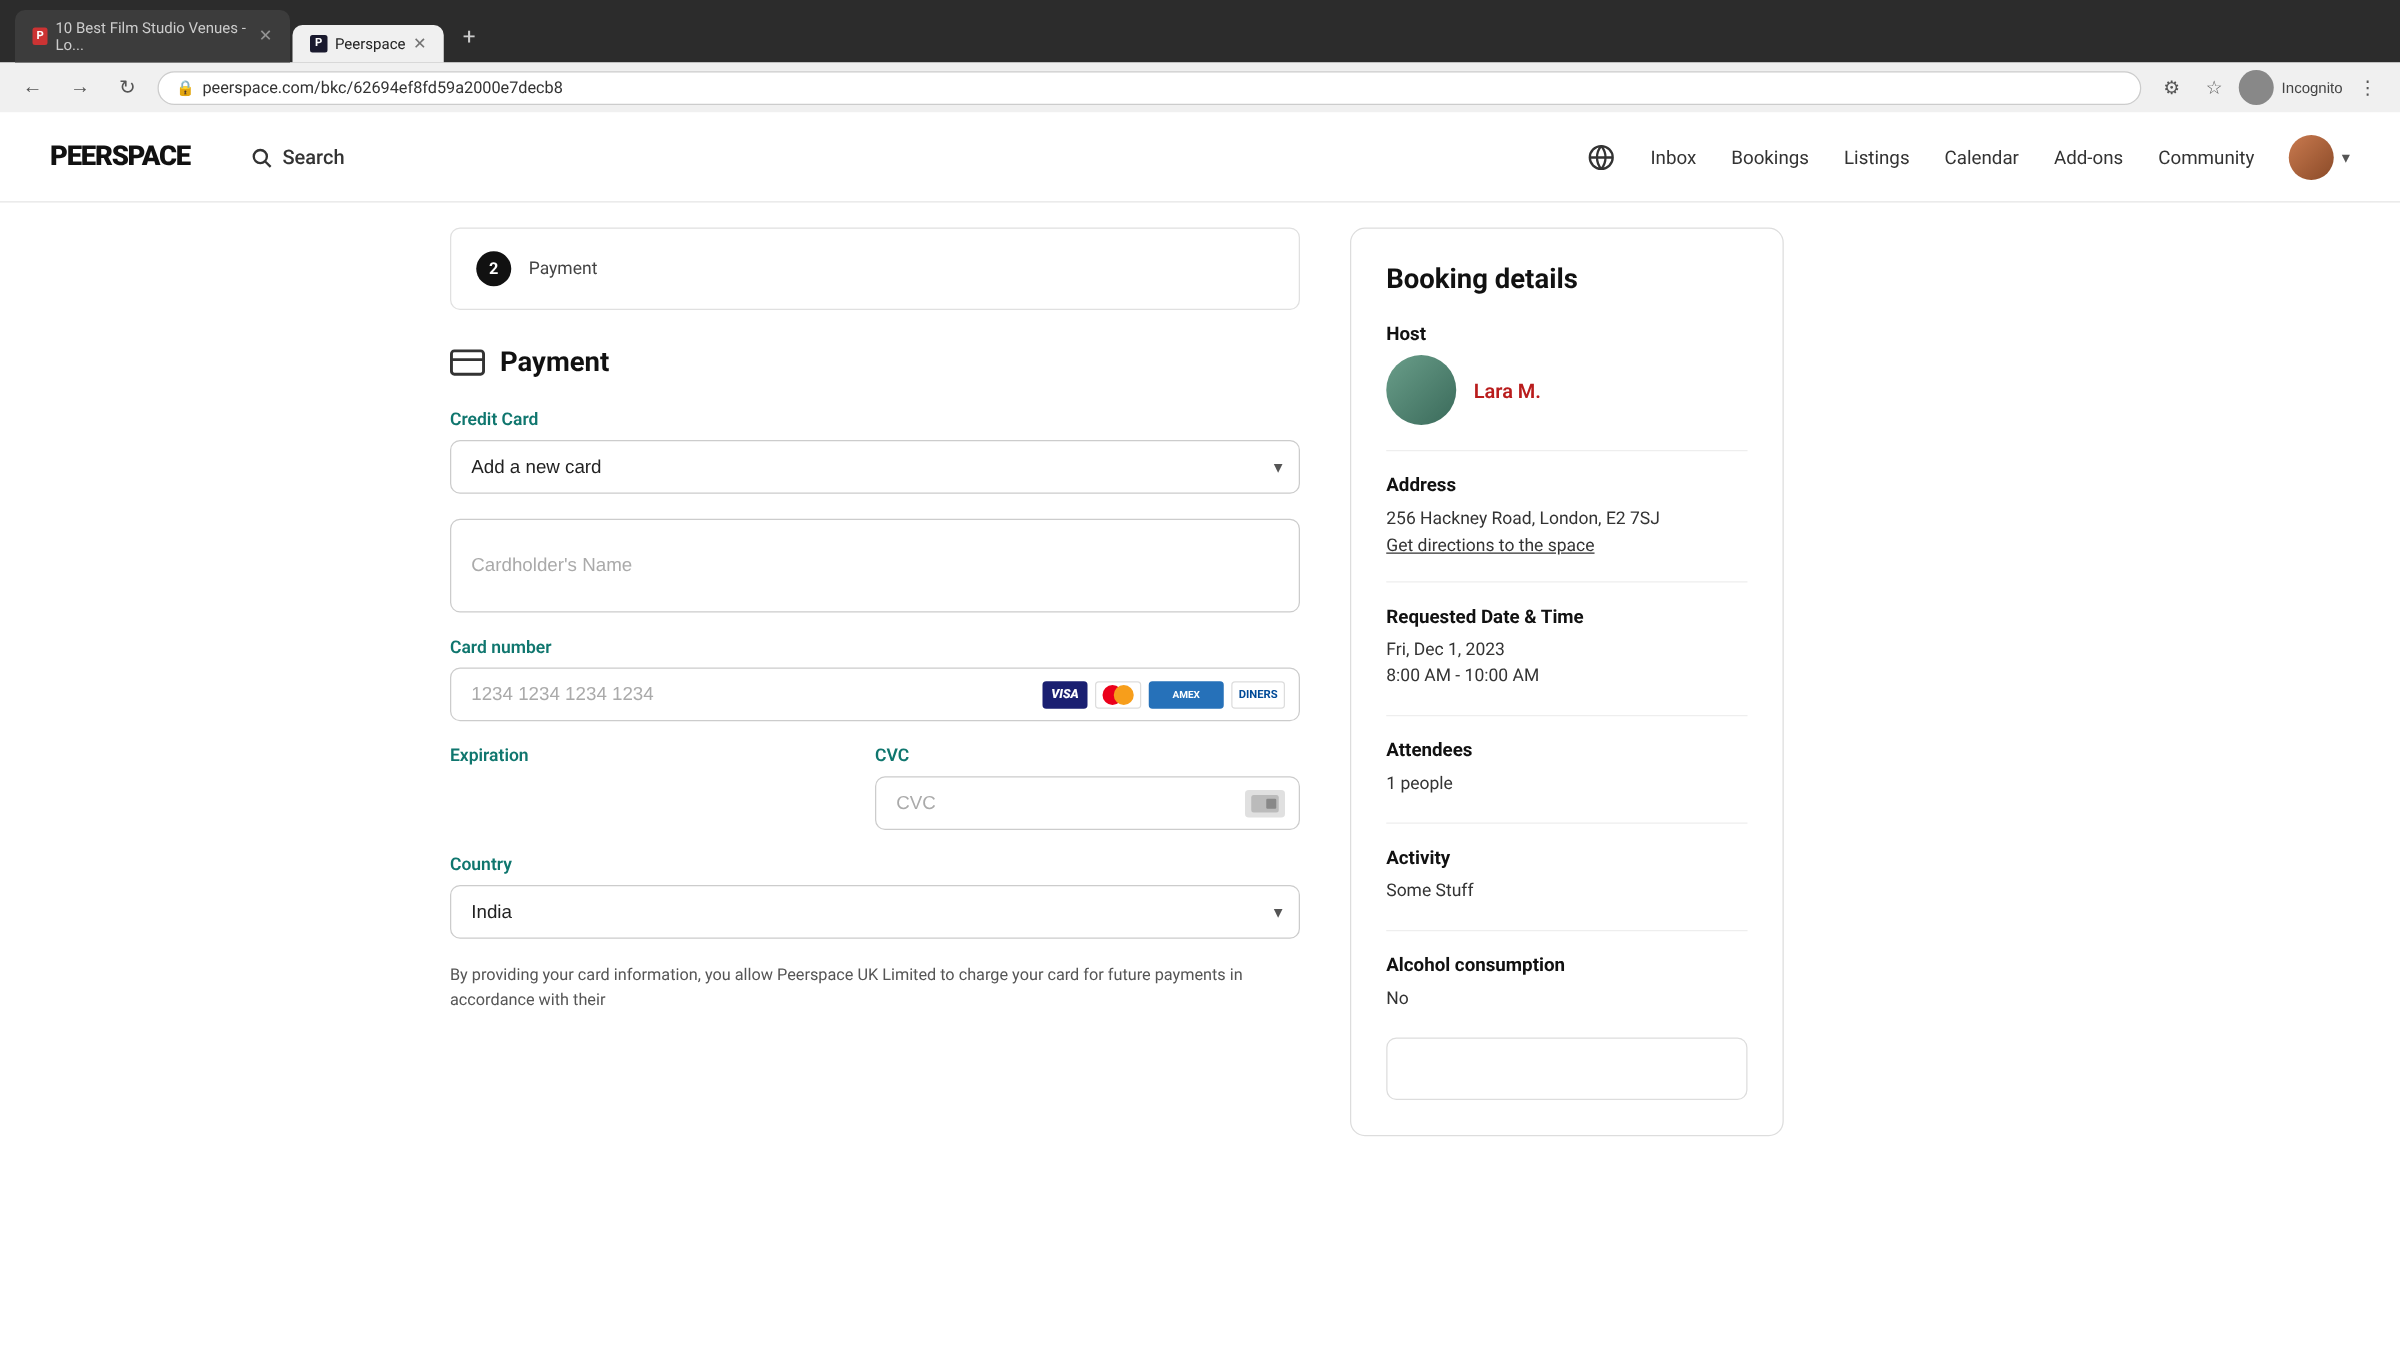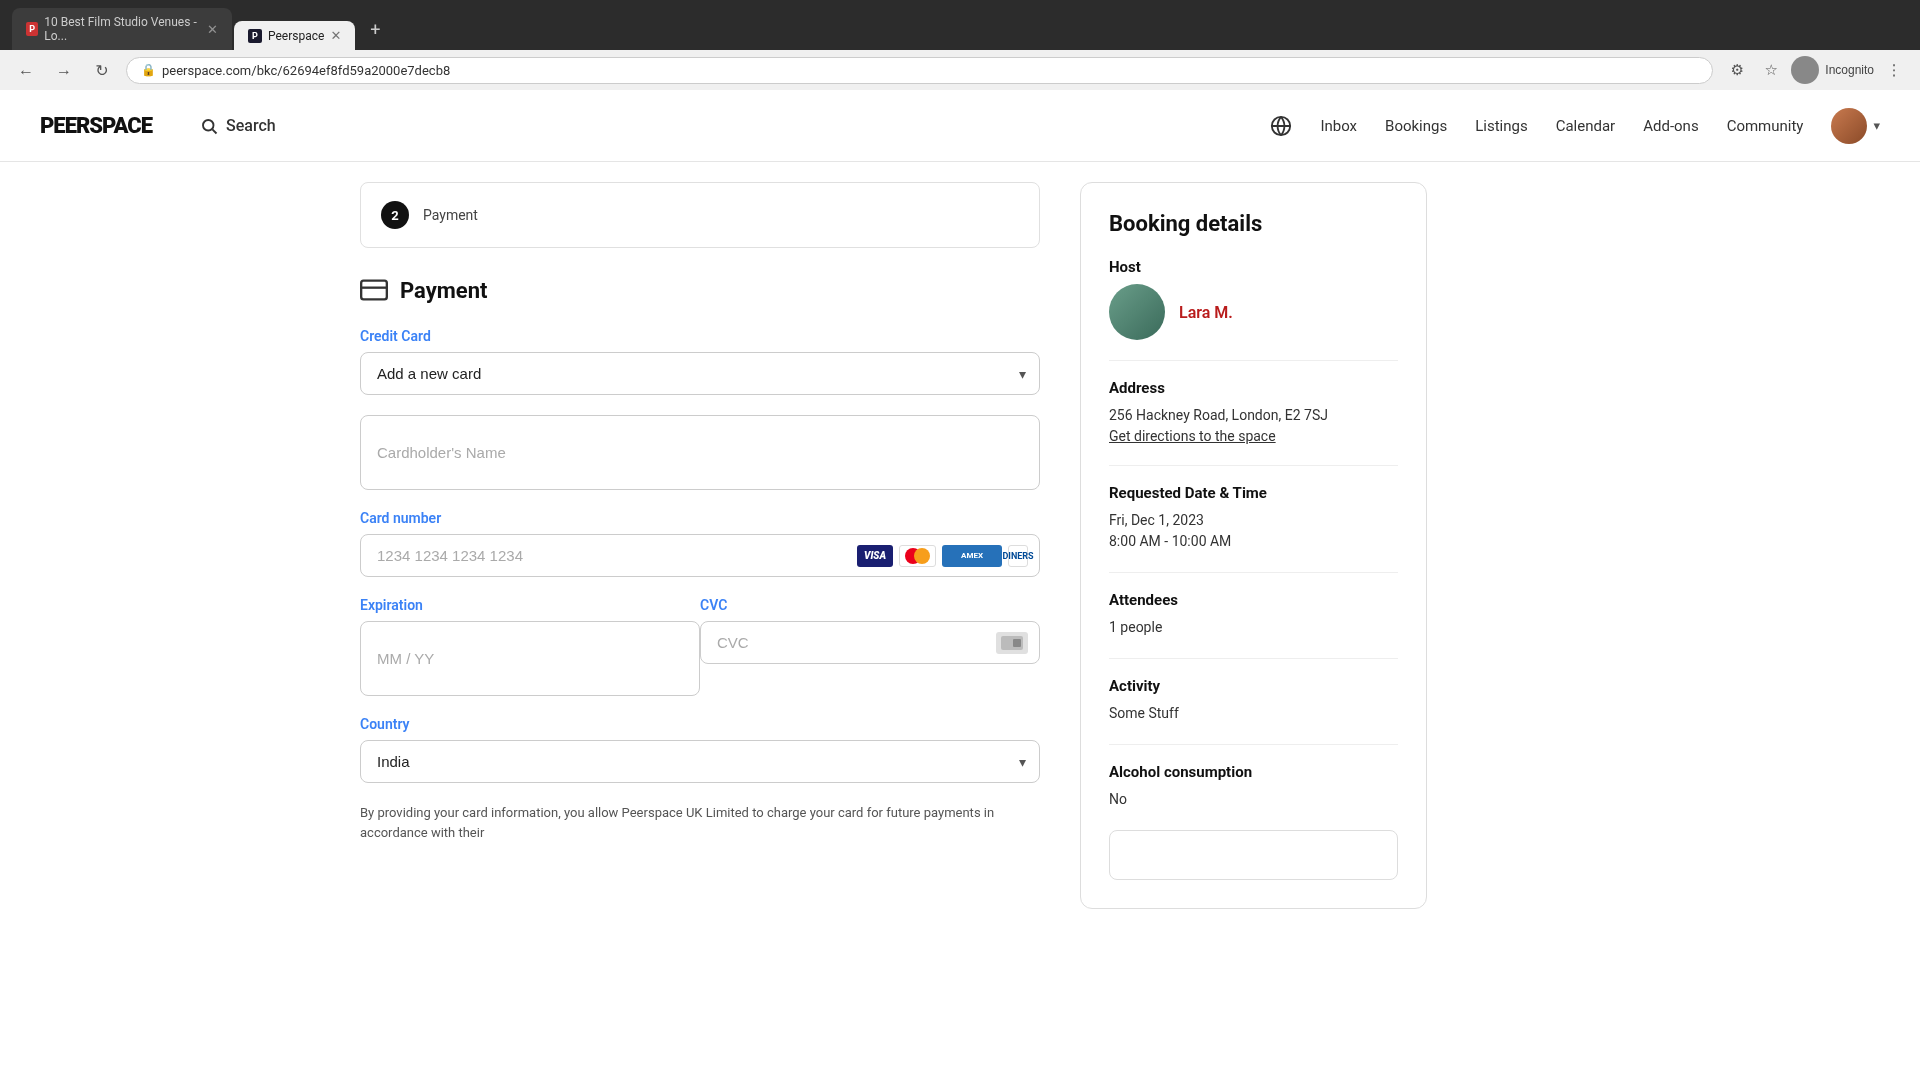--- a/index.html
+++ b/index.html
@@ -46,21 +46,21 @@
     .left-panel { flex: 1; max-width: 680px; }
 
     
     .top-strip { background: white; border: 1px solid #e0e0e0; border-radius: 8px; padding: 18px 20px; margin-bottom: 28px; display: flex; align-items: center; gap: 14px; color: #444; font-size: 14px; }
     .step-indicator { width: 28px; height: 28px; border-radius: 50%; background: #111; color: white; display: flex; align-items: center; justify-content: center; font-size: 13px; font-weight: bold; }
 
     
     .section-title { display: flex; align-items: center; gap: 12px; font-size: 22px; font-weight: 700; margin-bottom: 24px; color: #111; }
     .section-icon { width: 28px; height: 28px; color: #333; }
 
-    .field-label { font-size: 14px; font-weight: 600; color: #3b82f6; margin-bottom: 8px; }
+    .field-label { font-size: 14px; font-weight: 600; color: #0f766e; margin-bottom: 8px; }
     .field-group { margin-bottom: 20px; }
 
     .select-field { width: 100%; border: 1px solid #ccc; border-radius: 8px; padding: 12px 16px; font-size: 15px; color: #222; background: white; appearance: none; cursor: pointer; display: flex; align-items: center; justify-content: space-between; position: relative; }
     .select-wrapper { position: relative; }
     .select-wrapper select { width: 100%; border: 1px solid #ccc; border-radius: 8px; padding: 12px 16px; font-size: 15px; color: #222; background: white; appearance: none; cursor: pointer; }
     .select-chevron { position: absolute; right: 14px; top: 50%; transform: translateY(-50%); color: #555; font-size: 14px; pointer-events: none; }
 
     .text-input { width: 100%; border: 1px solid #ccc; border-radius: 8px; padding: 28px 16px; font-size: 15px; color: #222; background: white; outline: none; }
     .text-input::placeholder { color: #aaa; }
 
@@ -68,21 +68,21 @@
     .card-number-wrapper input { width: 100%; border: 1px solid #ccc; border-radius: 8px; padding: 12px 16px; font-size: 15px; color: #222; background: white; outline: none; }
     .card-number-wrapper input::placeholder { color: #aaa; }
     .card-icons { position: absolute; right: 12px; top: 50%; transform: translateY(-50%); display: flex; gap: 6px; align-items: flex-end; }
     .card-icon { height: 22px; border-radius: 3px; display: flex; align-items: center; justify-content: center; font-size: 9px; font-weight: bold; padding: 0 5px; }
     .card-visa { background: #1a1f71; color: white; font-style: italic; font-size: 10px; font-weight: 900; width: 36px; }
     .card-mc { background: white; border: 1px solid #ddd; }
     .card-mc-inner { display: flex; }
     .card-mc-red { width: 16px; height: 16px; border-radius: 50%; background: #eb001b; }
     .card-mc-orange { width: 16px; height: 16px; border-radius: 50%; background: #f79e1b; margin-left: -7px; }
     .card-amex { background: #2671b9; color: white; font-size: 8px; font-weight: bold; width: 60px; }
-    .card-diners { background: white; border: 1px solid #ddd; color: #004a97; font-size: 9px; font-weight: bold; width: 20px; }
+    .card-diners { background: white; border: 1px solid #ddd; color: #004a97; font-size: 9px; font-weight: bold; width: 43px; }
 
     .two-col { display: flex; }
     .two-col .field-group { flex: 1; }
 
     .cvc-wrapper { position: relative; }
     .cvc-wrapper input { width: 100%; border: 1px solid #ccc; border-radius: 8px; padding: 12px 16px; font-size: 15px; color: #222; background: white; outline: none; }
     .cvc-wrapper input::placeholder { color: #aaa; }
     .cvc-icon { position: absolute; right: 12px; top: 50%; transform: translateY(-50%); width: 32px; height: 22px; background: #e0e0e0; border-radius: 3px; display: flex; align-items: center; justify-content: center; }
     .cvc-icon-inner { width: 22px; height: 14px; background: #bbb; border-radius: 2px; position: relative; }
     .cvc-icon-chip { position: absolute; right: 2px; top: 3px; width: 8px; height: 8px; background: #888; border-radius: 1px; }
@@ -221,21 +221,20 @@
             </div>
             <div class="card-icon card-amex">AMEX</div>
             <div class="card-icon card-diners">DINERS</div>
           </div>
         </div>
       </div>
 
       <div class="two-col">
         <div class="field-group">
           <div class="field-label">Expiration</div>
-          <input class="text-input" type="text" placeholder="MM / YY" style="">
         </div>
         <div class="field-group">
           <div class="field-label">CVC</div>
           <div class="cvc-wrapper">
             <input type="text" style="width: 100%; border: 1px solid rgb(204, 204, 204); border-radius: 8px; padding: 12px 16px; font-size: 15px; color: rgb(34, 34, 34); background: white; outline: none;" placeholder="CVC">
             <div class="cvc-icon">
               <div class="cvc-icon-inner">
                 <div class="cvc-icon-chip"></div>
               </div>
             </div>

